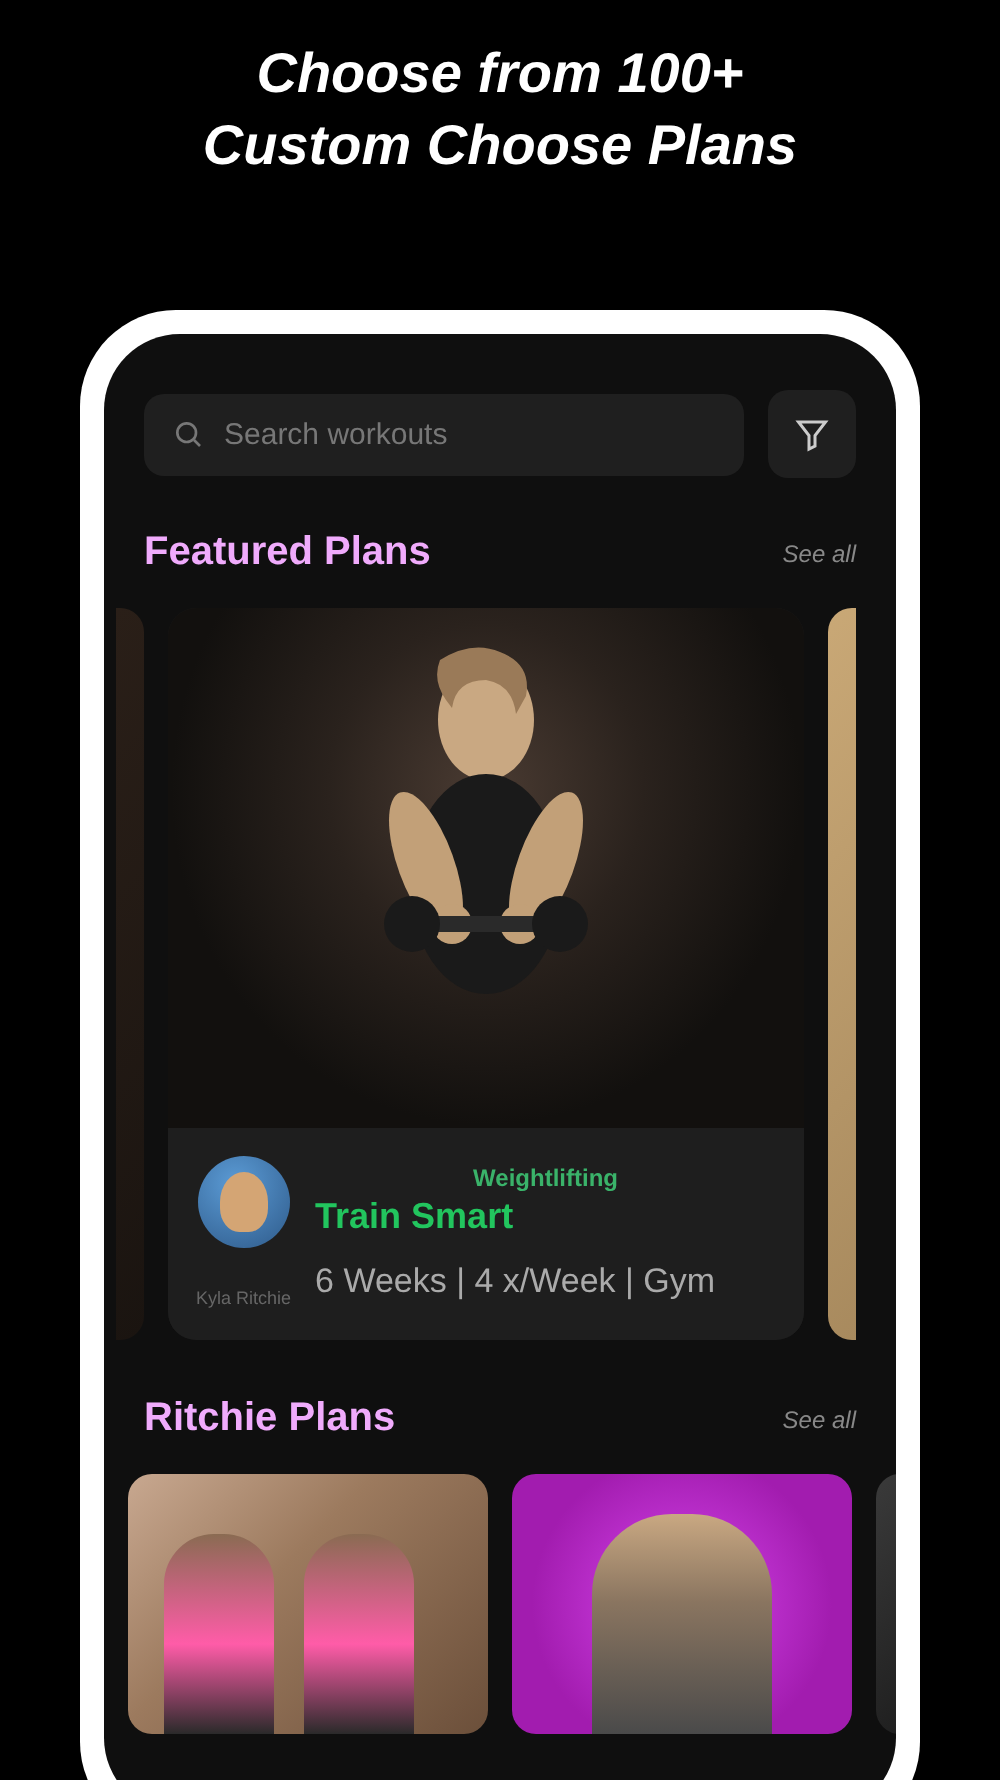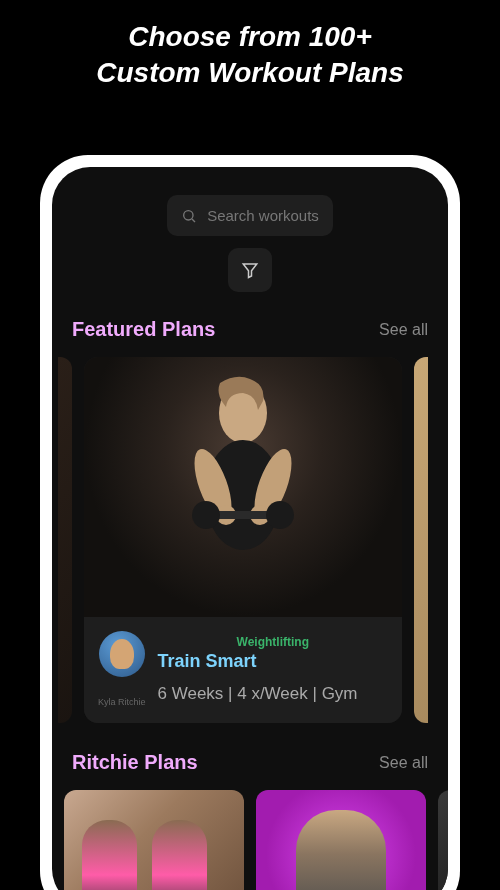--- a/index.html
+++ b/index.html
@@ -35,21 +35,20 @@
       border-radius: 38px;
       padding: 28px 20px 0;
       height: 740px;
       overflow: hidden;
     }
     .search-row {
       display: flex;
       align-items: center;
       gap: 12px;
       margin-bottom: 26px;
-      flex-direction: column;
     }
     .search-box {
       flex: 1;
       background: #1f1f1f;
       border-radius: 10px;
       padding: 12px 14px;
       display: flex;
       align-items: center;
       gap: 10px;
     }
@@ -74,21 +73,22 @@
       align-items: center;
       margin-bottom: 16px;
     }
     .section-title {
       color: #f0abfc;
       font-size: 20px;
       font-weight: 700;
     }
     .see-all {
       color: #888;
-      font-size: 16px;
+      font-size: 12px;
+      font-style: italic;
     }
     .featured-carousel {
       display: flex;
       gap: 12px;
       margin-left: -14px;
       margin-bottom: 28px;
     }
     .peek-left {
       width: 14px;
       background: linear-gradient(135deg, #2a1f18, #1a1410);
@@ -150,21 +150,21 @@
     }
     .meta-text { flex: 1; }
     .category {
       color: #3ab36a;
       font-size: 12px;
       font-weight: 600;
       margin-bottom: 2px;
       text-align: center;
     }
     .plan-title {
-      color: #7dd3fc;
+      color: #22c55e;
       font-size: 18px;
       font-weight: 700;
       margin-bottom: 12px;
     }
     .plan-details {
       color: #aaa;
       font-size: 17px;
     }
     .author-col {
       display: flex;
@@ -218,21 +218,21 @@
       width: 40px;
       height: 130px;
       background: linear-gradient(135deg, #3a3a3a, #1a1a1a);
     }
   </style>
 </head>
 <body>
 
 <div class="headline">
   <div>Choose from 100+</div>
-  <div>Custom Workout Plans</div>
+  <div>Custom Choose Plans</div>
 </div>
 
 <div class="phone-frame">
   <div class="phone-screen">
 
     <div class="search-row">
       <div class="search-box">
         <svg class="search-icon" viewBox="0 0 24 24" fill="none" stroke="#777" stroke-width="2">
           <circle cx="11" cy="11" r="7"></circle>
             <line x1="21" y1="21" x2="16.5" y2="16.5"></line>

